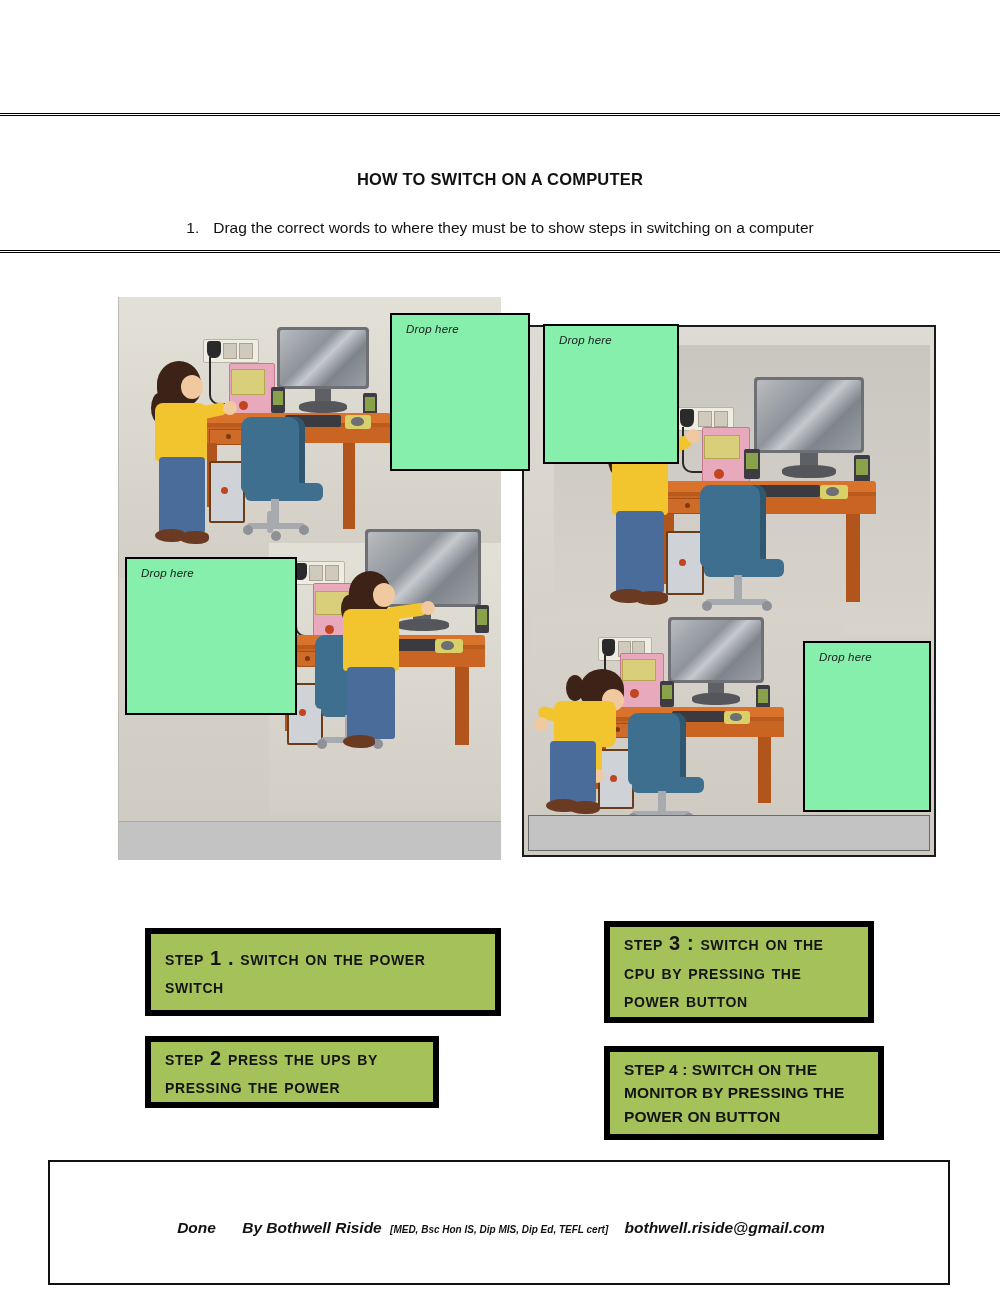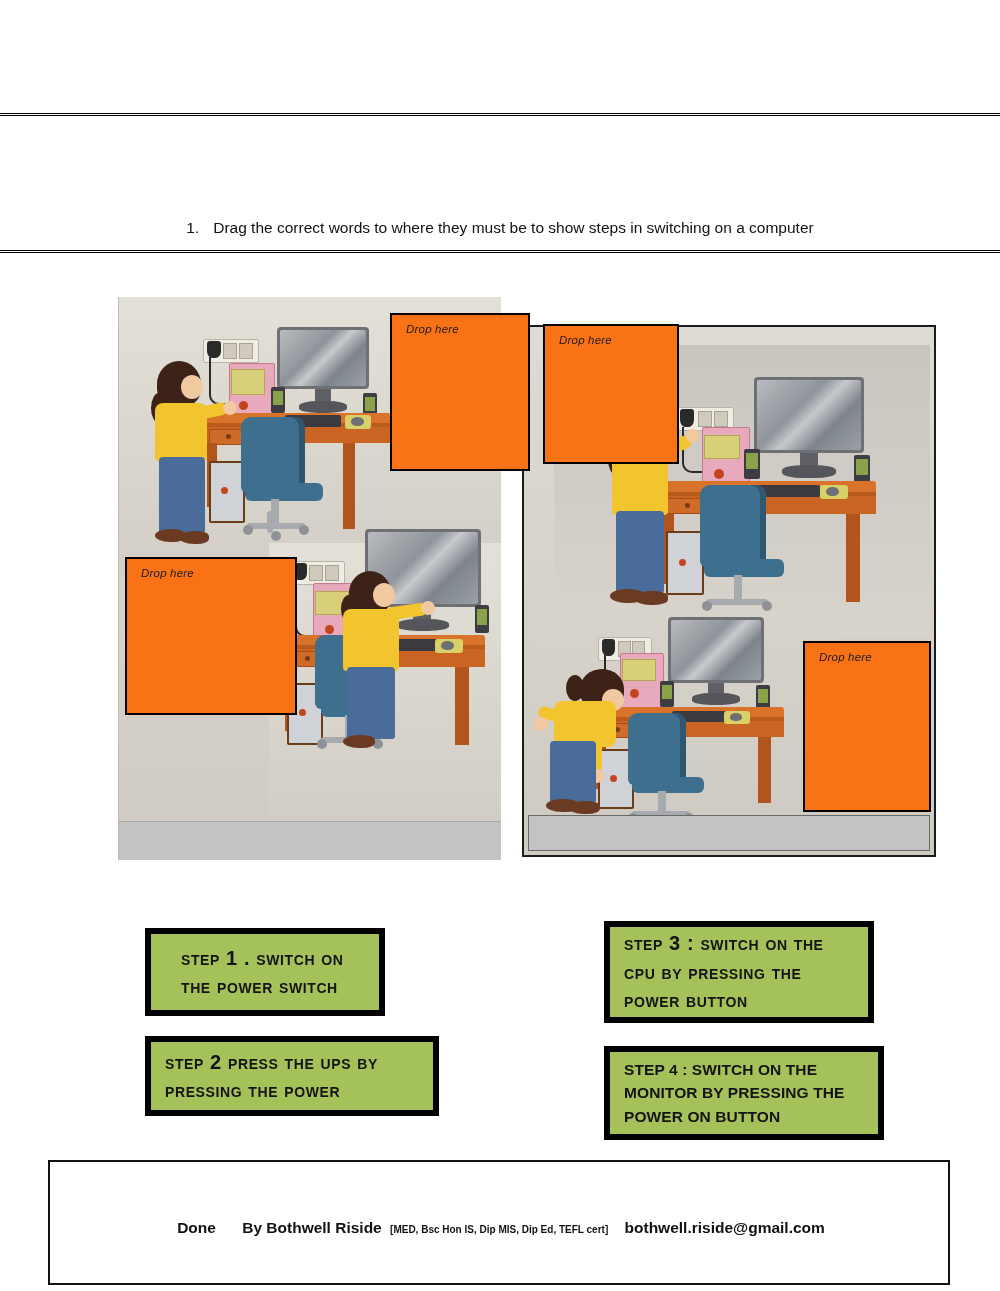--- a/index.html
+++ b/index.html
@@ -93,21 +93,21 @@
   .kid-face{ position:absolute; background:#f0c9a0; border-radius:50%; }
   .kid-shirt{ position:absolute; background:#f2c52e; border-radius:8px 8px 4px 4px; }
   .kid-arm{ position:absolute; background:#f2c52e; border-radius:6px; }
   .kid-hand{ position:absolute; background:#f0c9a0; border-radius:50%; }
   .kid-pants{ position:absolute; background:#4a6c9b; border-radius:4px 4px 3px 3px; }
   .kid-shoe{ position:absolute; background:#6b3a22; border-radius:50% 40% 40% 50%; }
 
   
   .dropzone{
     position:absolute;
-    background:#f97316;
+    background:#86efac;
     border:2px solid #000;
     box-sizing:border-box;
     z-index:40;
   }
   .dropzone .dz-label{
     display:block;
     font-style:italic;
     font-size:11.5px;
     color:#1a1a1a;
     padding:8px 0 0 14px;
@@ -138,47 +138,48 @@
     text-transform:lowercase;
     font-size:20px;
     letter-spacing:.6px;
   }
   .allcaps .step-text{
     text-transform:uppercase;
     font-size:15.5px;
     letter-spacing:.1px;
     line-height:1.5;
   }
-  #step-card-1{ left:145px; top:928px; width:240px; height:88px;padding-left:16px; }
-  #step-card-2{ left:145px; top:1036px; width:294px; height:80px; }
+  #step-card-1{ left:145px; top:928px; width:356px; height:88px; }
+  #step-card-2{ left:145px; top:1036px; width:294px; height:72px; }
   #step-card-3{ left:604px; top:921px; width:270px; height:102px; }
   #step-card-4{ left:604px; top:1046px; width:280px; height:94px; }
 
   
   #footer-box{
     position:absolute; left:48px; top:1160px; width:902px; height:125px;
     border:2px solid #111; background:#fff; box-sizing:border-box;
   }
   #question-2{
     position:absolute; left:0; top:13px; width:902px; text-align:center;
     font-size:15.5px;
   }
   #question-2 .answer-options{ font-weight:bold; margin-left:6px; }
   #credit-line{
     position:absolute; left:0; top:57px; width:902px; text-align:center;
-    font-size:15.5px; font-weight:bold;
+    font-size:15.5px; font-weight:bold;font-style:italic;
   }
   #credit-line .done{ margin-right:22px; }
   #credit-line .quals{ font-size:10px; font-weight:bold; margin:0 12px 0 4px; }
   #credit-line .email{ font-weight:bold; }
 </style>
 </head>
 <body>
 
 <div id="header">
+  <div class="hdr-line" id="doc-title">HOW TO SWITCH ON A COMPUTER</div>
   <div id="instruction-row">
     <span class="num">1.</span>
     <span>Drag the correct words to where they must be to show steps in switching on a computer</span>
   </div>
 </div>
 
 <div id="images">
 
   <div class="panel" id="panel-left">
     <div class="photo-bg"></div>

